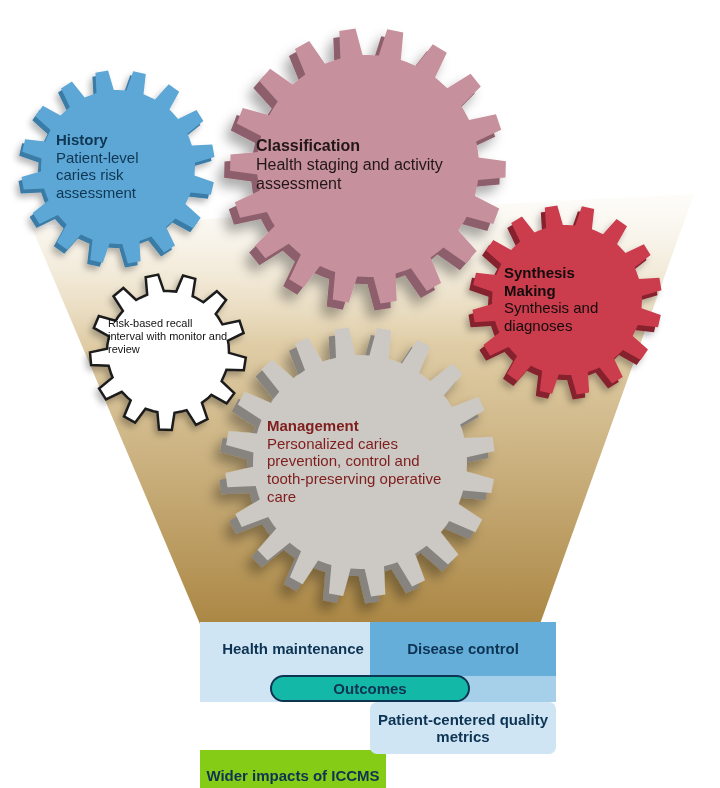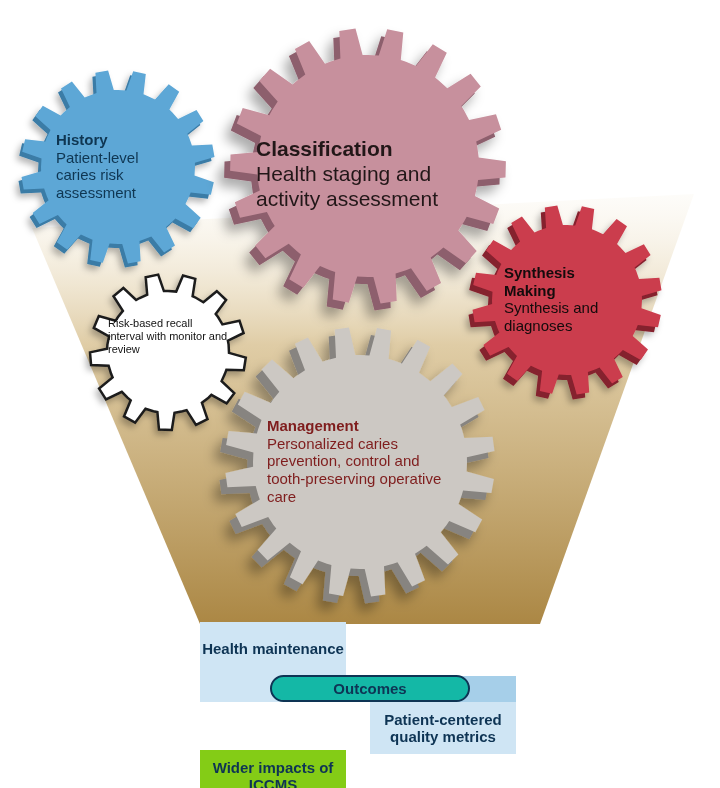--- a/index.html
+++ b/index.html
@@ -6,31 +6,31 @@
   .stage{
     position:relative;width:720px;height:788px;background:#ffffff;overflow:hidden;
     font-family:"Liberation Sans", sans-serif;
   }
   #diagram-svg{position:absolute;left:0;top:0;}
   .gear-label{position:absolute;text-align:left;line-height:1.18;}
   .g-title{font-weight:bold;}
   .g-title:empty{display:none;}
 
   .label-history{left:56px;top:131px;width:124px;font-size:15px;color:#0f3652;}
-  .label-classification{left:256px;top:137px;width:224px;font-size:21px;color:#221718;}
+  .label-classification{left:256px;top:137px;width:224px;font-size:16px;color:#221718;}
   .label-decision{left:504px;top:264px;width:126px;font-size:15px;color:#140b0c;}
   .label-recall{left:108px;top:317px;width:120px;font-size:11px;color:#121212;}
   .label-management{left:267px;top:417px;width:186px;font-size:15px;color:#7f1d1d;}
 
   .outcomes-table{
     position:absolute;left:200px;top:622px;width:340px;height:132px;
     font-weight:bold;font-size:15px;line-height:1.15;
   }
   .cell{
-    position:absolute;width:146px;display:flex;align-items:center;justify-content:center;
+    position:absolute;width:186px;display:flex;align-items:center;justify-content:center;
     text-align:center;padding:0;box-sizing:border-box;
   }
   .cell-tl{left:0;top:0;height:54px;}
   .cell-tr{left:170px;top:0;height:54px;}
   .strip-l{left:0;top:54px;height:26px;}
   .strip-r{left:170px;top:54px;height:26px;}
   .cell-bl{left:0;top:80px;height:52px;}
   .cell-br{left:170px;top:80px;height:52px;}
   .outcomes-pill{
     position:absolute;left:50%;top:53px;transform:translateX(-50%);
@@ -100,20 +100,21 @@
     <div class="g-body">Risk-based recall interval with monitor and review</div>
   </div>
 
   <div class="gear-label label-management">
     <div class="g-title">Management</div>
     <div class="g-body">Personalized caries prevention, control and tooth-preserving operative care</div>
   </div>
 
   <div class="outcomes-table" style="color: rgb(14, 52, 84);">
     <div class="cell cell-tl" style="background: rgb(207, 229, 244);">Health maintenance</div>
+    <div class="cell cell-tr" style="background: rgb(100, 174, 217);">Disease control</div>
     <div class="cell strip-l" style="background: rgb(207, 229, 244);"></div>
     <div class="cell strip-r" style="background: rgb(166, 207, 233);"></div>
     <div class="cell cell-bl" style="background: #84cc16; margin-top: 48px;">Wider impacts of ICCMS</div>
-    <div class="cell cell-br" style="background: rgb(207, 229, 244);">Patient-centered quality metrics</div>
+    <div class="cell cell-br" style="background: rgb(207, 229, 244); border-radius: 7px;">Patient-centered quality metrics</div>
     <div class="outcomes-pill" style="background: #14b8a6;">Outcomes</div>
   </div>
 
 </div>
 
 </body></html>

